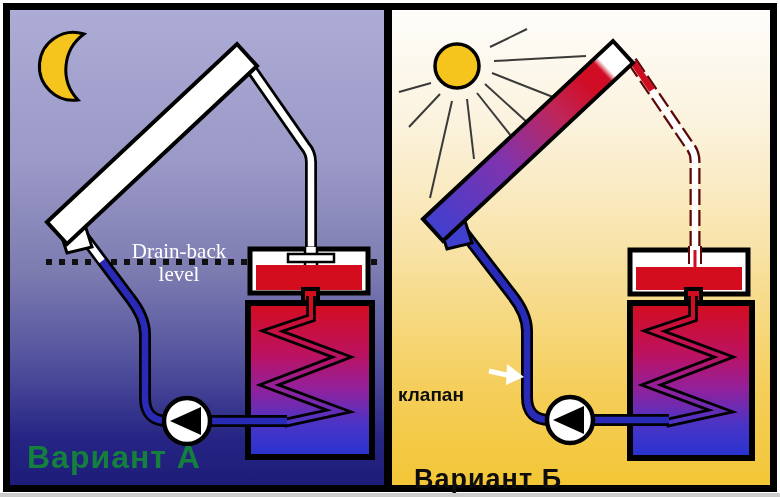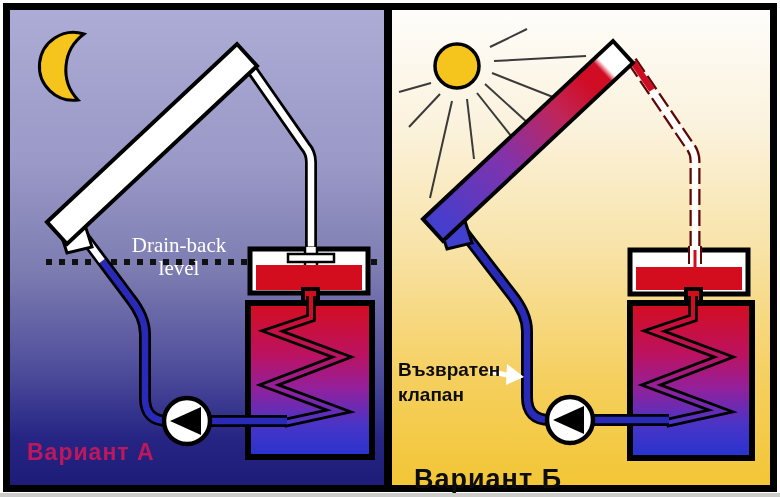--- a/index.html
+++ b/index.html
@@ -7,23 +7,23 @@
          font-family:"Liberation Sans","DejaVu Sans",sans-serif;}
   #frame{position:absolute;left:3px;top:3px;width:774px;height:489px;box-sizing:border-box;
          border:7px solid #000;display:flex;}
   .panel{height:100%;}
   #panel-night{width:374px;background:linear-gradient(180deg,#adacd6 0%,#9a99c7 32%,#7d7cb1 55%,#504f9c 75%,#262584 90%,#1d1c78 100%);}
   #divider{width:8px;background:#000;}
   #panel-day{width:378px;background:linear-gradient(180deg,#fefdfb 0%,#fbf2dc 25%,#f8e3a8 50%,#f5cf5e 78%,#f3c636 100%);}
   #gfx{position:absolute;left:0;top:0;width:780px;height:497px;}
   #bottom-strip{position:absolute;left:0;top:493px;width:780px;height:4px;background:#cccccb;}
   .lbl{position:absolute;white-space:nowrap;}
-  #drain-label{left:112px;top:234px;width:134px;text-align:center;color:#ffffff;
+  #drain-label{left:112px;top:240px;width:134px;text-align:center;color:#ffffff;
     font-family:"Liberation Serif","DejaVu Serif",serif;font-size:21px;line-height:23px;white-space:normal;}
-  #variant-a{left:27px;top:439px;font-size:23px;font-weight:bold;color:#be185d;letter-spacing:1px;}
+  #variant-a{left:27px;top:439px;font-size:32px;font-weight:bold;color:#15803d;letter-spacing:1px;}
   #variant-b{left:414px;top:464px;font-size:27px;font-weight:bold;color:#0d0d0d;letter-spacing:1px;}
   #check-valve-label{left:398px;top:357px;font-size:19px;font-weight:bold;color:#0d0d0d;line-height:25px;white-space:normal;width:110px;}
 </style>
 </head>
 <body>
 
 <div id="stage">
   <div id="frame">
     <div class="panel" id="panel-night"></div>
     <div id="divider"></div>
@@ -152,21 +152,21 @@
       <polygon points="507,364 524,377 506,385" fill="#ffffff"></polygon>
     </g>
   </svg>
 
   <div class="lbl" id="drain-label">
     <span>Drain-back</span><br>
     <span>level</span>
   </div>
 
   <div class="lbl" id="check-valve-label">
-    <span>Възвратен</span><br>
+    <br>
     <span>клапан</span>
   </div>
 
   <div class="lbl" id="variant-a">Вариант А</div>
   <div class="lbl" id="variant-b">Вариант Б</div>
 
   <div id="bottom-strip"></div>
 </div>
 
 </body></html>

